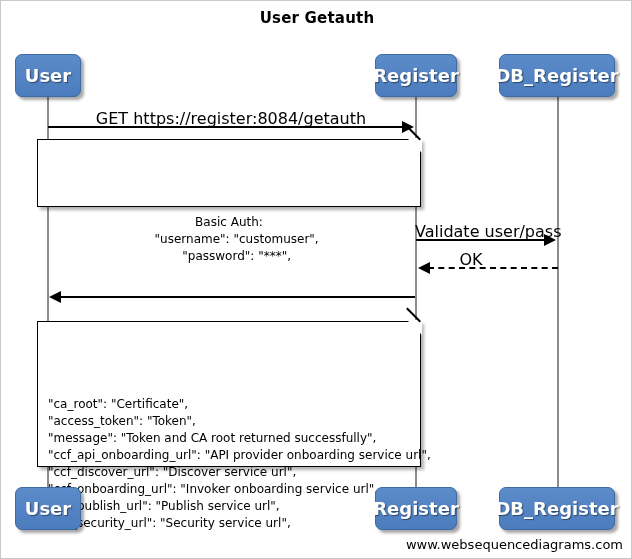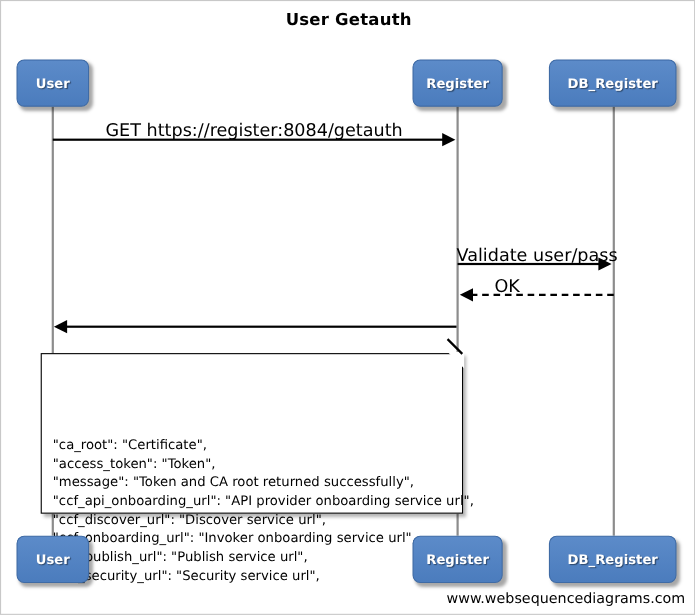--- a/index.html
+++ b/index.html
@@ -35,21 +35,21 @@
 
   
   .actor {
     position: absolute;
     background: #5383c3;
     background-image: linear-gradient(to bottom, #5c8bc9 0%, #4b7cbd 100%);
     border: 1px solid #3f6ba5;
     border-radius: 7px;
     box-shadow: 3px 3px 3px rgba(0,0,0,0.35);
     color: #ffffff;
-    font-size: 12px;
+    font-size: 18px;
     font-weight: bold;
     display: flex;
     align-items: center;
     justify-content: center;
     box-sizing: border-box;
     text-shadow: 1px 1px 1px rgba(0,0,0,0.45);
     white-space: nowrap;
   }
 
   
@@ -154,26 +154,33 @@
     <span>Register</span>
   </div>
   <div class="actor" style="left:498px; top:53px; width:116px; height:43px;">
     <span>DB_Register</span>
   </div>
 
   <div class="msg-label" style="left:46px; top:108px; width:368px;">GET https://register:8084/getauth</div>
   <div class="msg-line" style="left:47px; top:125px; width:356px;"></div>
   <div class="arrowhead right" style="left:401px; top:120px;"></div>
 
+  <div class="note centered" style="left:36px; top:138px; width:384px; height:68px;">
+    <span class="fold-cut"></span>
+    <span class="fold-diag"></span>
+    <span class="note-text">Basic Auth:
+    "username": "customuser",
+    "password": "***",</span>
+  </div>
 
   <div class="msg-label" style="left:414px; top:221px; width:116px;">Validate user/pass</div>
   <div class="msg-line" style="left:415px; top:238px; width:130px;"></div>
   <div class="arrowhead right" style="left:543px; top:233px;"></div>
 
-  <div class="msg-label" style="left:404px; top:249px; width:112px;">OK</div>
+  <div class="msg-label" style="left:414px; top:249px; width:112px;">OK</div>
   <div class="msg-line dashed" style="left:427px; top:266px; width:130px;"></div>
   <div class="arrowhead left" style="left:417px; top:261px;"></div>
 
   <div class="msg-line" style="left:58px; top:295px; width:356px;"></div>
   <div class="arrowhead left" style="left:48px; top:290px;"></div>
 
   <div class="note leftal" style="left:36px; top:320px; width:384px; height:146px;">
     <span class="fold-cut"></span>
     <span class="fold-diag"></span>
     <span class="note-text">"ca_root": "Certificate",

